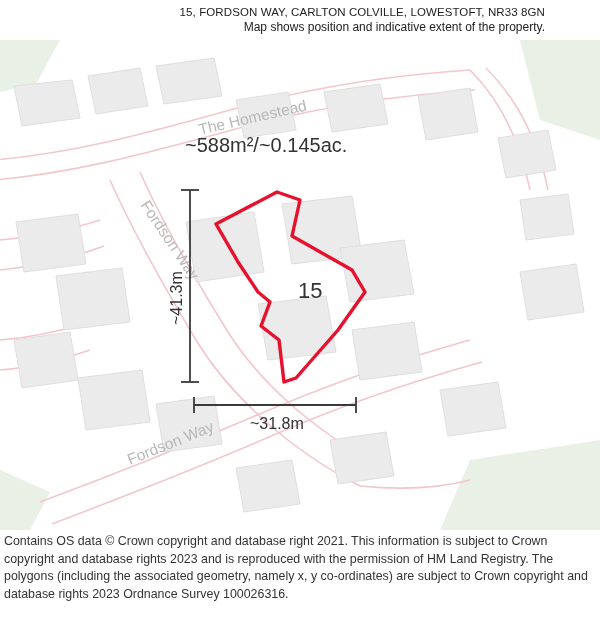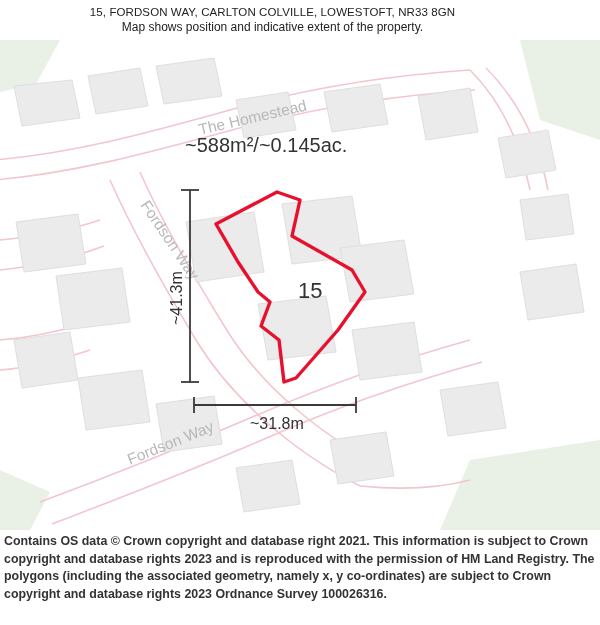--- a/index.html
+++ b/index.html
@@ -19,21 +19,21 @@
     width: 600px;
     height: 625px;
   }
   
   .header {
     position: absolute;
     top: 0;
     left: 0;
     width: 545px;
     height: 40px;
-    text-align: center;
+    text-align: right;
     padding-top: 5px;
     box-sizing: border-box;
   }
   .header .title {
     font-size: 11.5px;
     color: #222;
     line-height: 15px;
     letter-spacing: 0.1px;
   }
   .header .subtitle {
@@ -58,21 +58,20 @@
   .footer {
     position: absolute;
     left: 0;
     top: 533px;
     width: 600px;
     padding: 0 4px;
     box-sizing: border-box;
     font-size: 12.4px;
     line-height: 17.5px;
     color: #333;
-    font-weight: bold;
   }
   .footer p {
     margin: 0;
   }
 </style>
 </head>
 <body>
 
 <div class="page">
 

